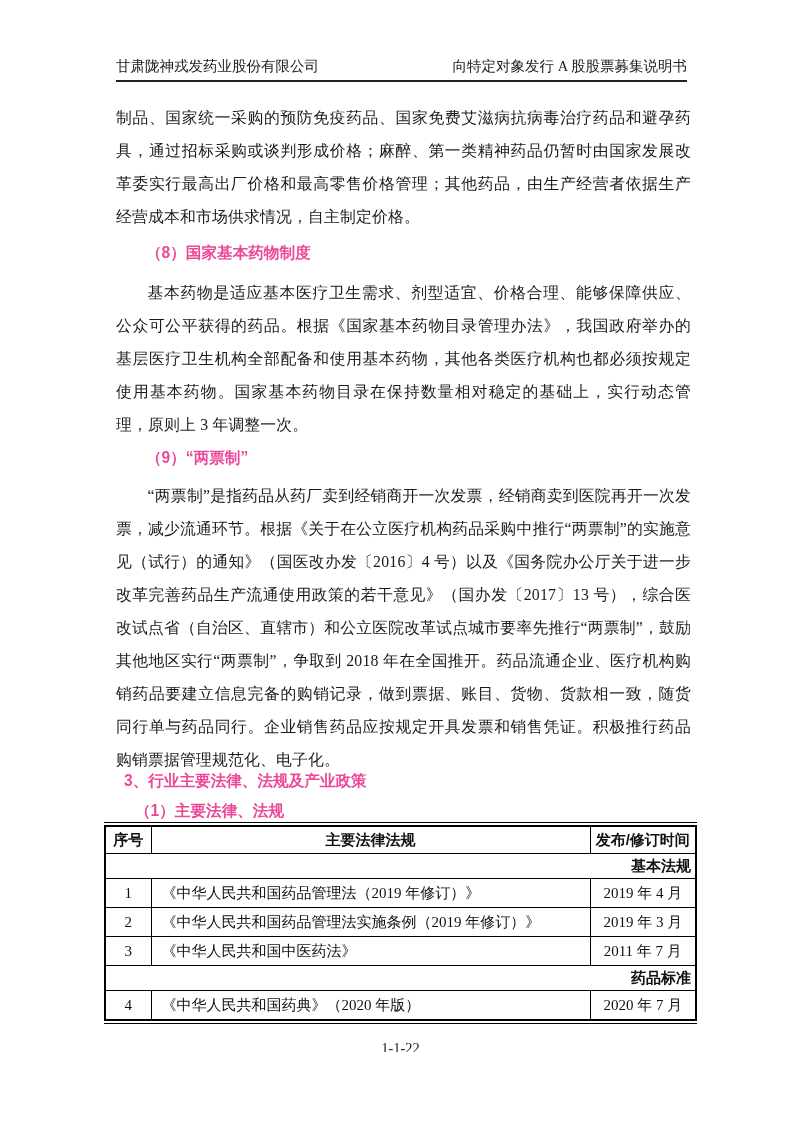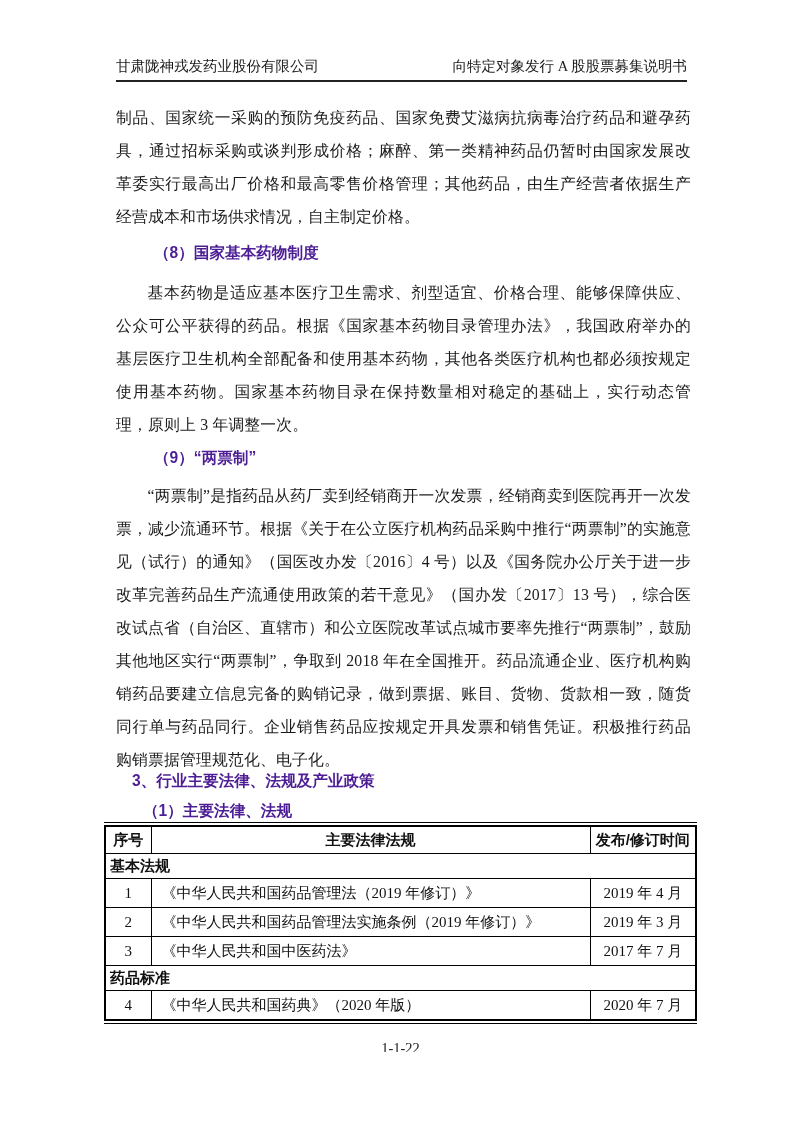--- a/index.html
+++ b/index.html
@@ -32,26 +32,26 @@
     line-height: 33px;
     text-align: justify;
     text-indent: 2em;
     letter-spacing: 0.2px;
   }
   .no-indent { text-indent: 0; }
   .p1 { margin-top: 19px; }
   .p2 { margin-top: 7px; }
   .p3 { margin-top: 5px; }
   .heading {
-    margin: 0 6px 0 20px;
+    margin: 0 6px 0 12px;
     font-family: "Liberation Sans", "DejaVu Sans", sans-serif;
     font-weight: bold;
     font-size: 15.6px;
     line-height: 33px;
-    color: #4c1d95;
+    color: #ec4899;
   }
   .h8 { margin-top: 3px; padding-left: 30px; }
   .h9 { margin-top: 0; padding-left: 30px; }
   .h-l1 { line-height: 22px; margin-top: -6px; padding-left: 8px; }
   .h-l2 { line-height: 22px; margin-top: 8px; padding-left: 19px; }
   .table-wrap {
     border-top: 1px solid #000;
     border-bottom: 1px solid #000;
     padding: 2px 0;
   }
@@ -69,21 +69,21 @@
   }
   table.laws th {
     font-family: "Liberation Sans", "DejaVu Sans", sans-serif;
     font-weight: bold;
     text-align: center;
     padding: 2px 4px;
   }
   td.section-title {
     font-family: "Liberation Sans", "DejaVu Sans", sans-serif;
     font-weight: bold;
-    text-align: left;
+    text-align: right;
     padding: 1px 4px;
   }
   td.cell-no, td.cell-date { text-align: center; padding: 3px 4px; }
   td.cell-name { text-align: left; padding: 3px 4px 3px 10px; }
   .footer {
     margin-top: 16px;
     text-align: center;
     font-size: 14.5px;
     line-height: 16px;
   }
@@ -136,21 +136,21 @@
           <td class="cell-date">2019 年 4 月</td>
         </tr>
         <tr>
           <td class="cell-no">2</td>
           <td class="cell-name">《中华人民共和国药品管理法实施条例（2019 年修订）》</td>
           <td class="cell-date">2019 年 3 月</td>
         </tr>
         <tr>
           <td class="cell-no">3</td>
           <td class="cell-name">《中华人民共和国中医药法》</td>
-          <td class="cell-date">2017 年 7 月</td>
+          <td class="cell-date">2011 年 7 月</td>
         </tr>
         <tr>
           <td class="section-title" colspan="3">药品标准</td>
         </tr>
         <tr>
           <td class="cell-no">4</td>
           <td class="cell-name">《中华人民共和国药典》（2020 年版）</td>
           <td class="cell-date">2020 年 7 月</td>
         </tr>
       </tbody>

